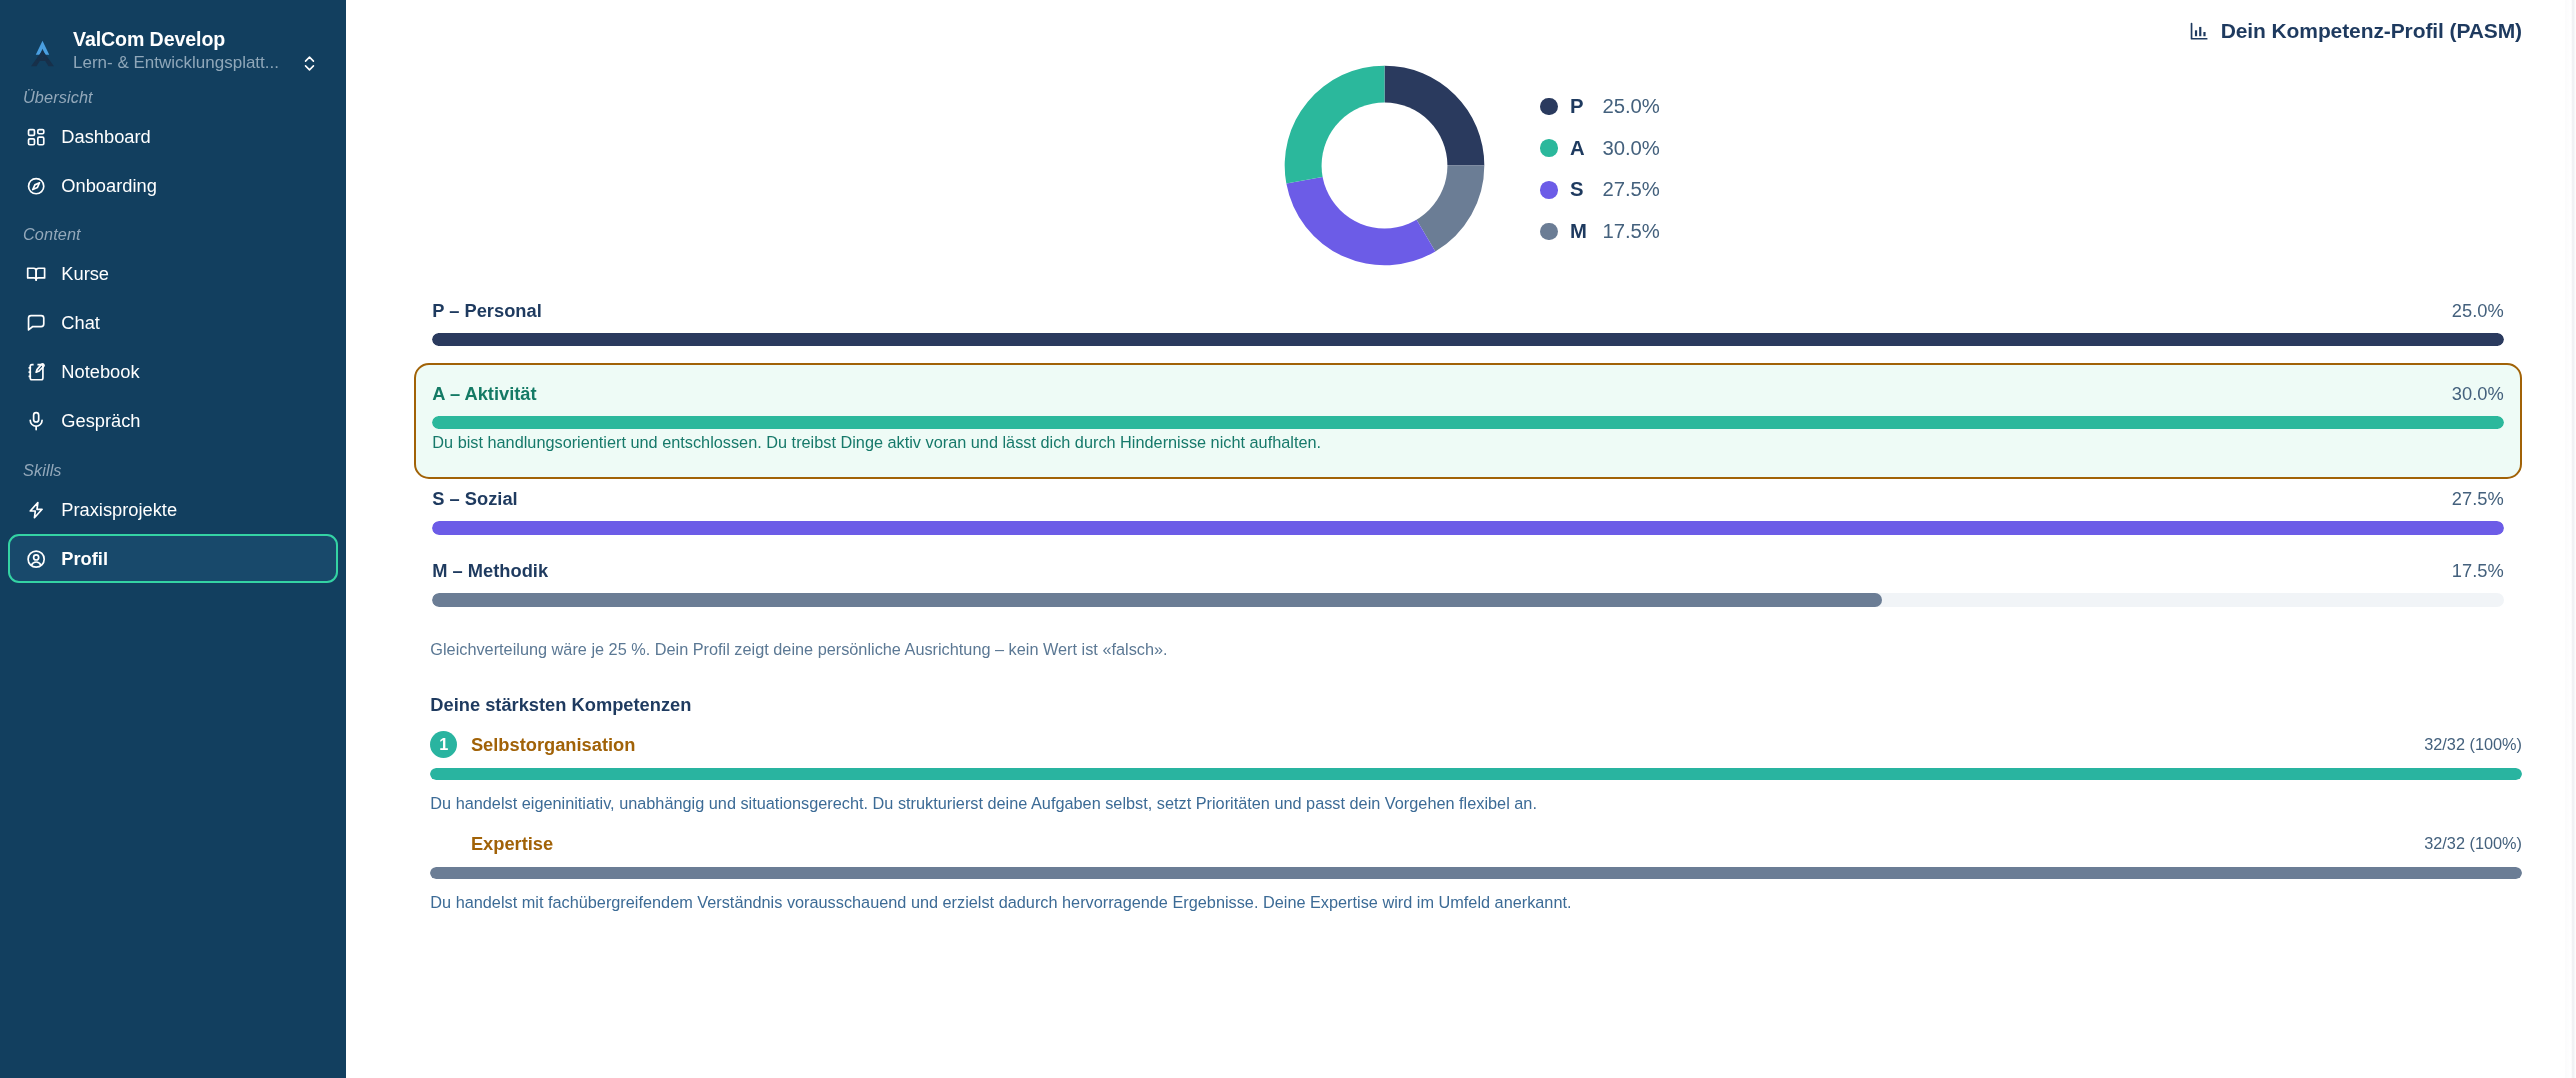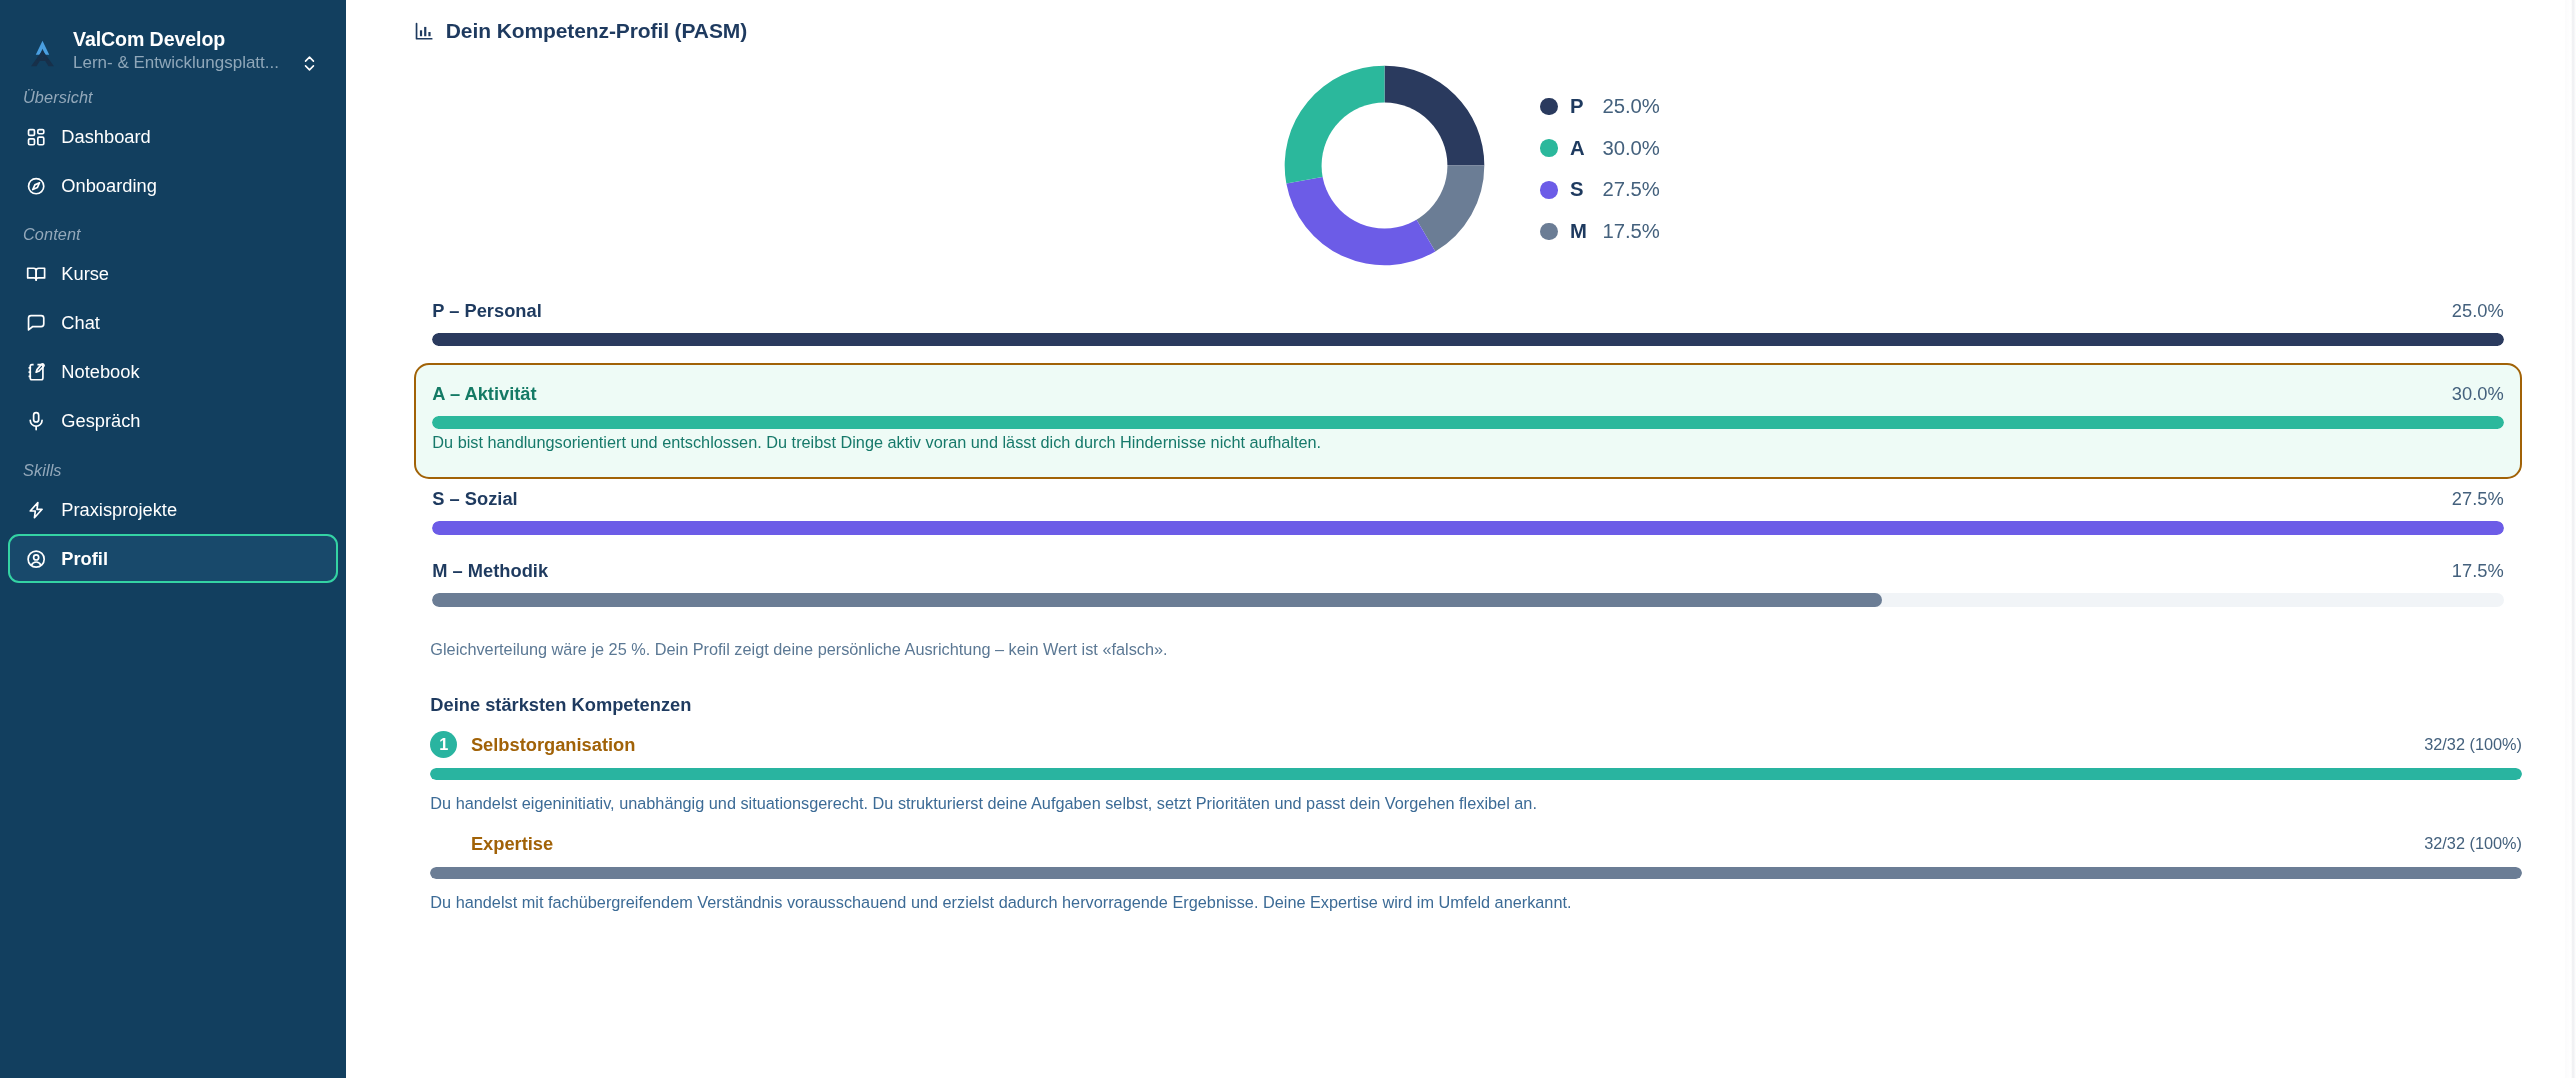--- a/index.html
+++ b/index.html
@@ -59,21 +59,21 @@
 
   
   .main {
     flex: 1; height: 1079px; background: #ffffff;
     position: relative; overflow: hidden;
   }
   .main-inner { padding: 0 54px 0 68px; }
 
   .page-head {
     display: flex; align-items: center; gap: 11.5px;
-    padding-top: 19px; padding-left: 0;
+    padding-top: 19px; padding-left: 0; justify-content: flex-end;
   }
   .page-head .hico { width: 20.3px; height: 20.3px; flex: 0 0 20.3px; display:flex; align-items:center; }
   .page-title { font-size: 21px; font-weight: 700; color: #1E3A5F; letter-spacing: -0.1px; }
 
   
   .donut-row {
     display: flex; align-items: center; justify-content: center;
     gap: 47px; height: 237px; margin-top: 4.1px;
   }
   .donut-wrap { width: 217px; height: 217px; position: relative; }

